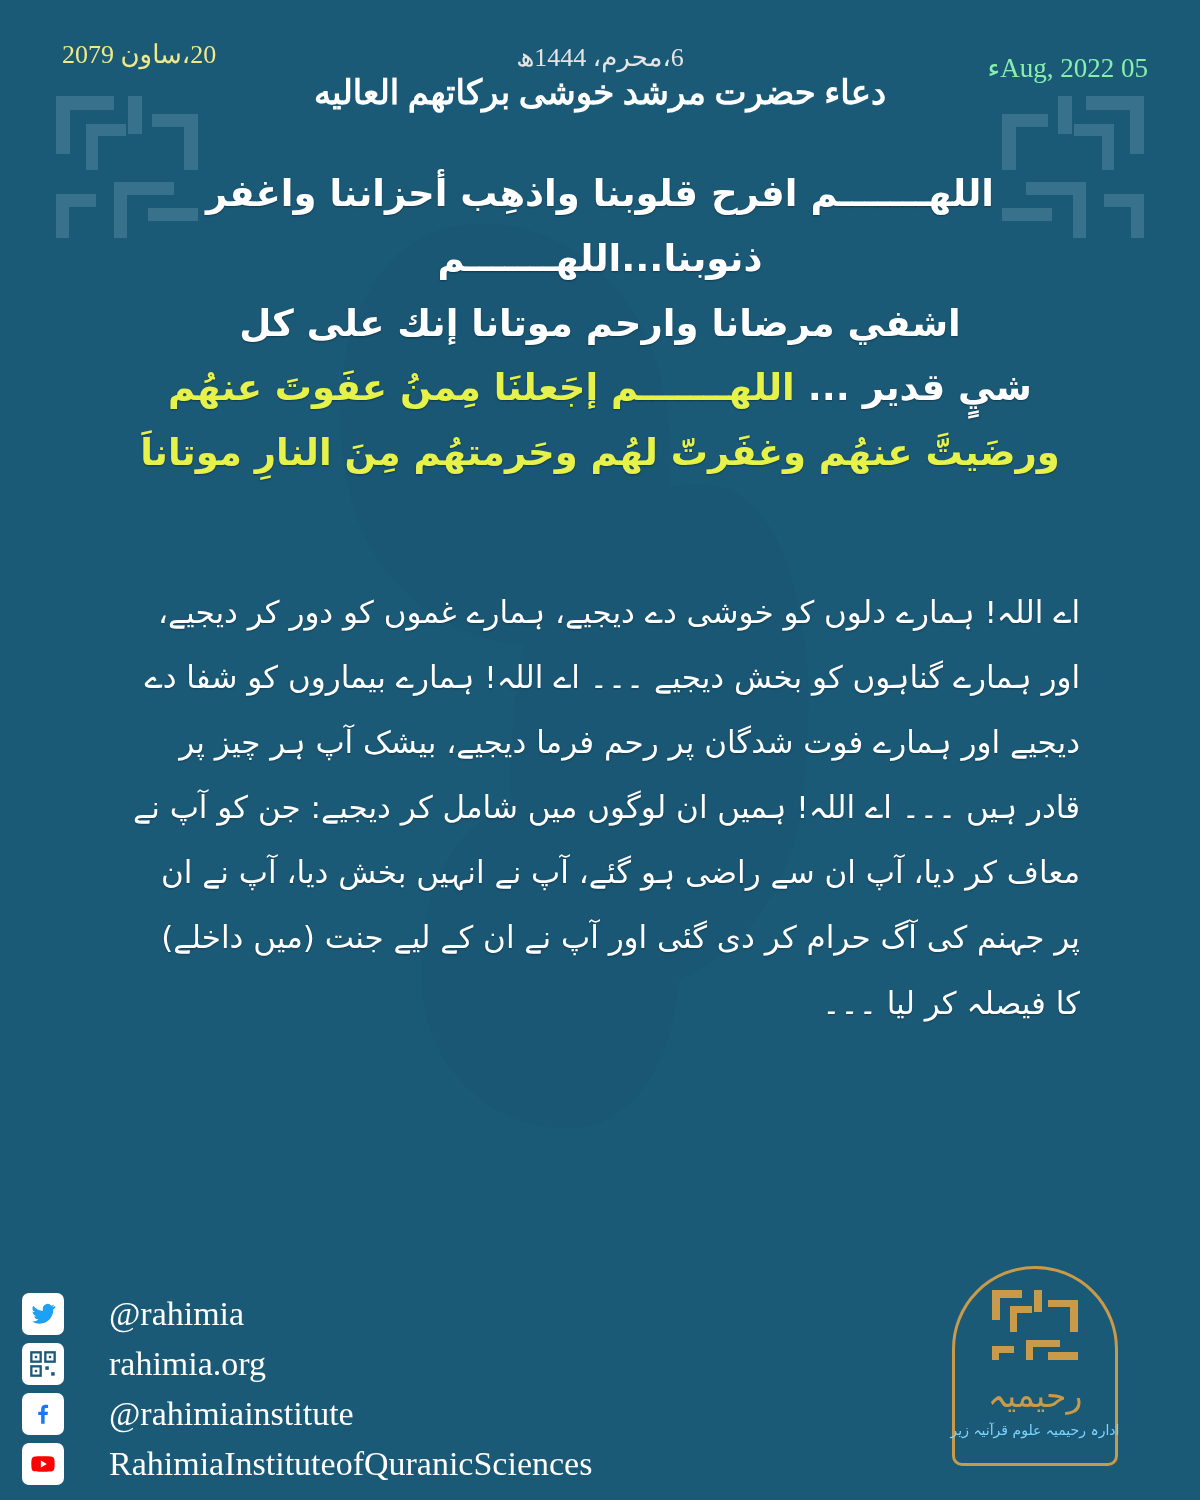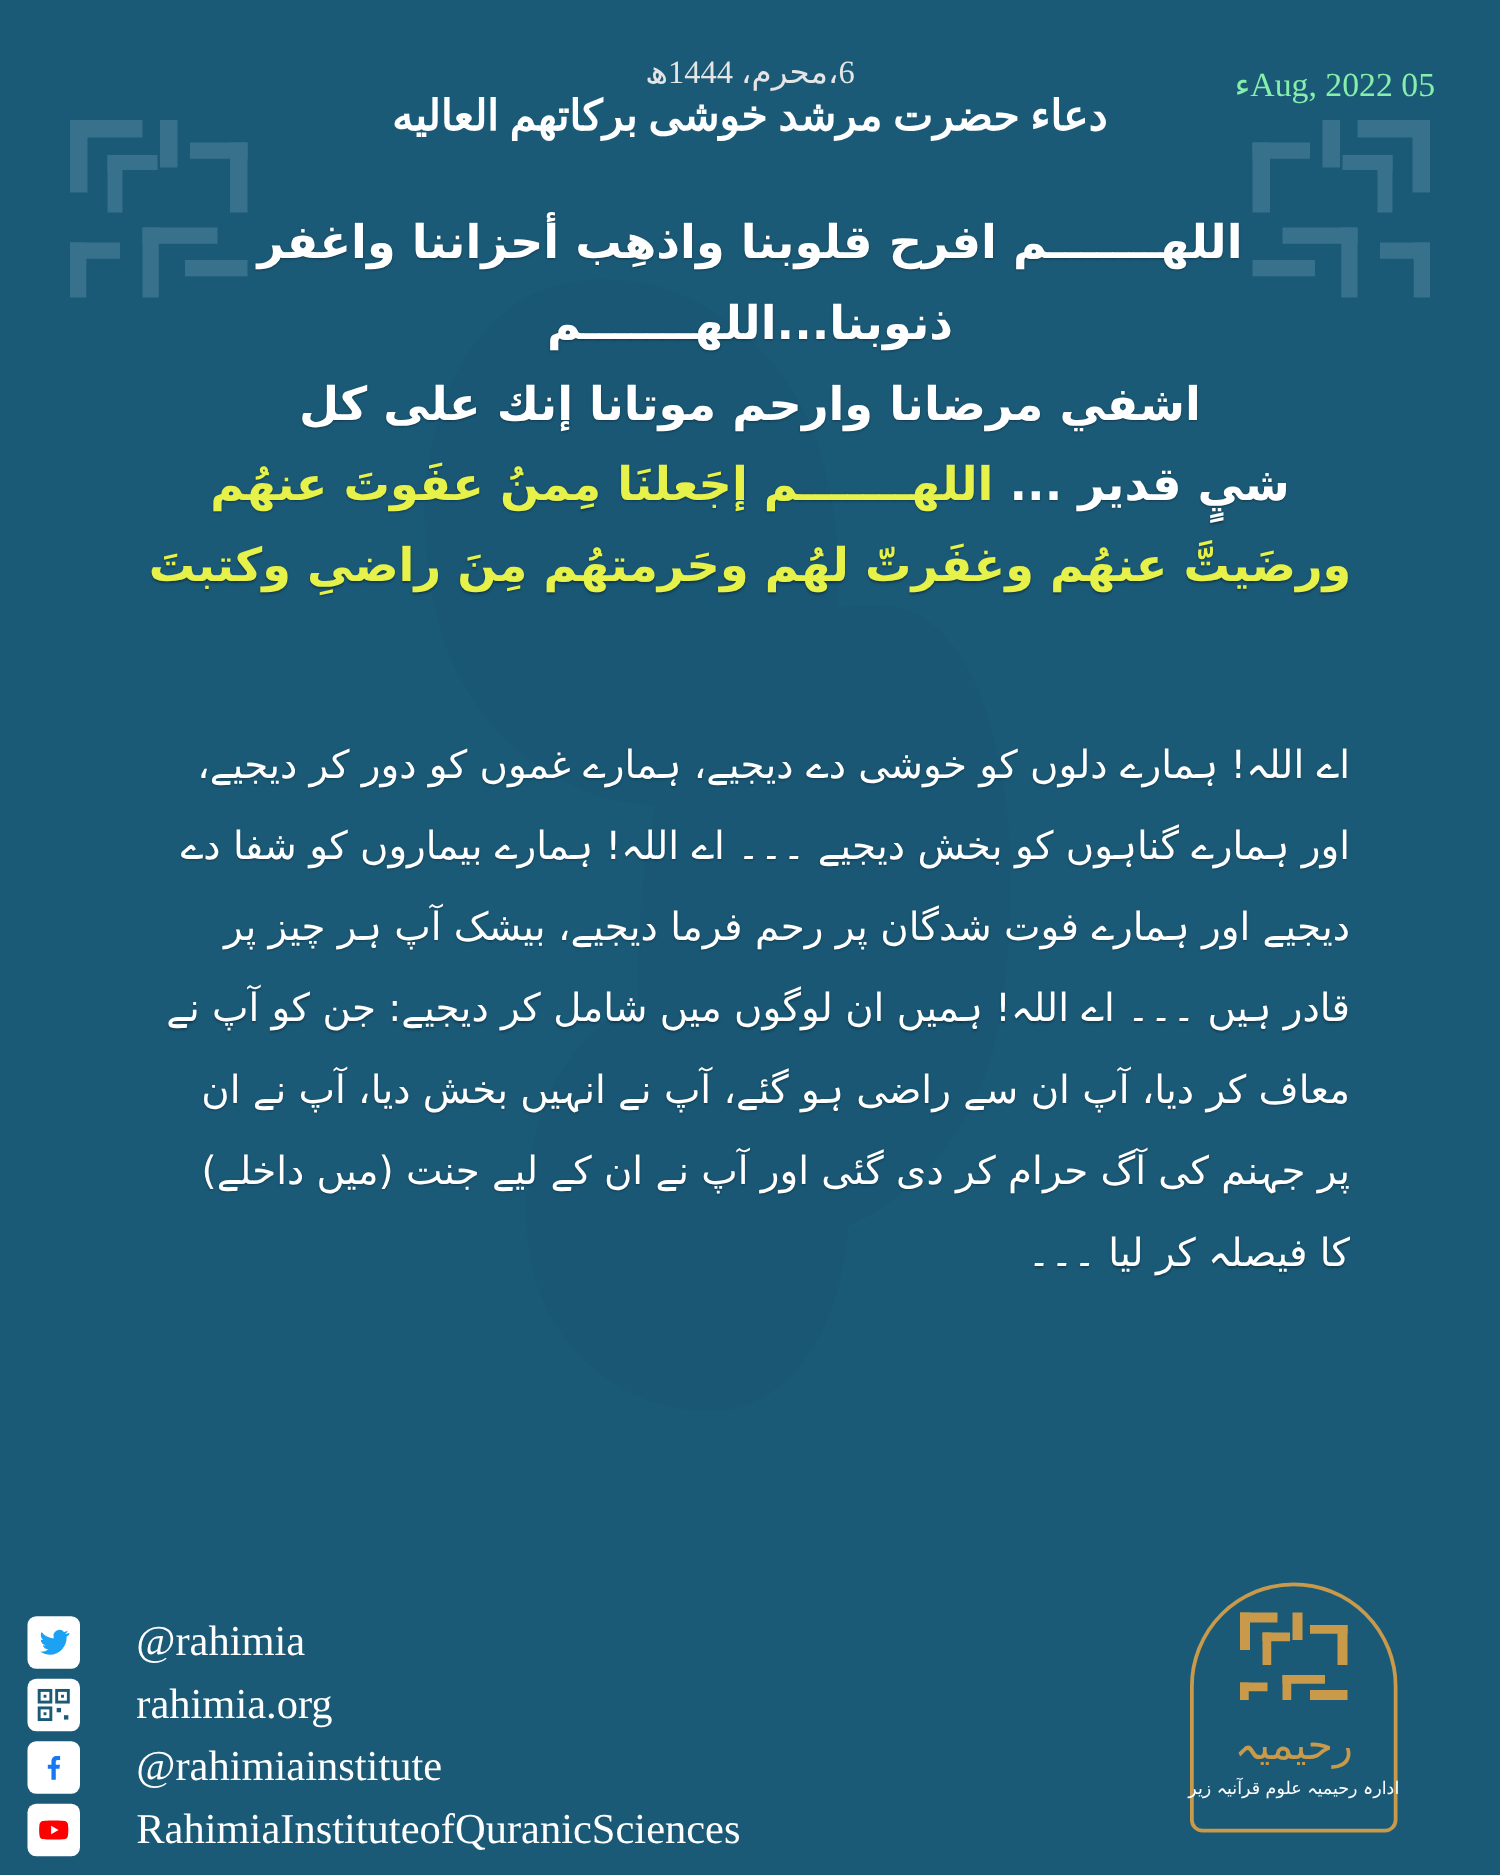--- a/index.html
+++ b/index.html
@@ -213,21 +213,21 @@
     font-family: "DejaVu Sans", sans-serif;
     font-size: 33px;
     direction: rtl;
     font-weight: 400;
   }
   .logo-sub {
     position: absolute;
     left: 0; right: 0;
     top: 156px;
     text-align: center;
-    color: #ffffff;
+    color: #7dd3fc;
     font-family: "DejaVu Sans", sans-serif;
     font-size: 14px;
     direction: rtl;
     letter-spacing: 0.5px;
   }
 </style>
 </head>
 <body>
 
 <div class="watermark">
@@ -259,34 +259,35 @@
   <i style="right:96px;top:18px;width:46px;height:13px;"></i>
   <i style="right:128px;top:18px;width:14px;height:56px;"></i>
   <i style="right:58px;top:86px;width:60px;height:13px;"></i>
   <i style="right:58px;top:86px;width:13px;height:56px;"></i>
   <i style="right:0;top:98px;width:40px;height:13px;"></i>
   <i style="right:0;top:98px;width:13px;height:44px;"></i>
   <i style="right:92px;top:112px;width:50px;height:13px;"></i>
 </div>
 
 <div class="header">
+  <div class="desi">20،ساون 2079</div>
   <div class="hijri">6،محرم، 1444ھ</div>
   <div class="greg">05 Aug, 2022ء</div>
 </div>
 
 <div class="title">دعاء حضرت مرشد خوشی بركاتهم العاليه</div>
 
 <div class="arabic">
   <div>اللهـــــــم افرح قلوبنا واذهِب أحزاننا واغفر ذنوبنا...اللهـــــــم</div>
   <div>اشفي مرضانا وارحم موتانا إنك على كل</div>
   <div>
     <span>شيٍ قدير ...</span>
     <span class="hl">اللهـــــــم إجَعلنَا مِمنُ عفَوتَ عنهُم</span>
   </div>
-  <div class="hl">ورضَيتَّ عنهُم وغفَرتّ لهُم وحَرمتهُم مِنَ راضیِ وكتبتَ</div>
+  <div class="hl">ورضَيتَّ عنهُم وغفَرتّ لهُم وحَرمتهُم مِنَ النارِ موتاناَ</div>
 </div>
 
 <div class="urdu">اے اللہ! ہمارے دلوں کو خوشی دے دیجیے، ہمارے غموں کو دور کر دیجیے، اور ہمارے گناہوں کو بخش دیجیے ۔۔۔ اے اللہ! ہمارے بیماروں کو شفا دے دیجیے اور ہمارے فوت شدگان پر رحم فرما دیجیے، بیشک آپ ہر چیز پر قادر ہیں ۔۔۔ اے اللہ! ہمیں ان لوگوں میں شامل کر دیجیے: جن کو آپ نے معاف کر دیا، آپ ان سے راضی ہو گئے، آپ نے انہیں بخش دیا، آپ نے ان پر جہنم کی آگ حرام کر دی گئی اور آپ نے ان کے لیے جنت (میں داخلے) کا فیصلہ کر لیا ۔۔۔</div>
 
 <div class="social">
   <div class="social-row">
     <span class="social-ico ico-twitter">
       <svg width="26" height="26" viewBox="0 0 24 24" aria-hidden="true">
           <path fill="#1da1f2" d="M23 4.9c-.8.4-1.7.6-2.6.8.9-.6 1.6-1.4 2-2.5-.9.5-1.8.9-2.8 1.1A4.4 4.4 0 0 0 11.9 8c0 .3 0 .7.1 1A12.5 12.5 0 0 1 3 4.3a4.4 4.4 0 0 0 1.4 5.9c-.7 0-1.4-.2-2-.5 0 2.1 1.5 3.9 3.5 4.3-.6.2-1.3.2-2 .1a4.4 4.4 0 0 0 4.1 3A8.9 8.9 0 0 1 2 18.9 12.5 12.5 0 0 0 8.8 21c8.2 0 12.7-6.8 12.7-12.6v-.6c.9-.6 1.6-1.4 2.2-2.3z"></path>
         </svg>

